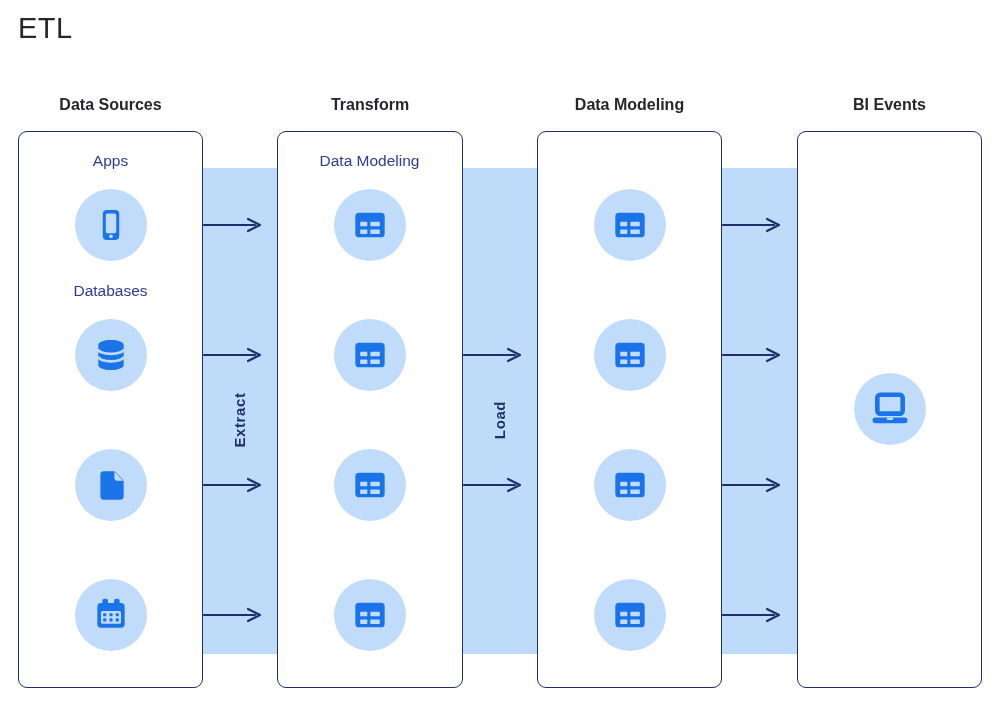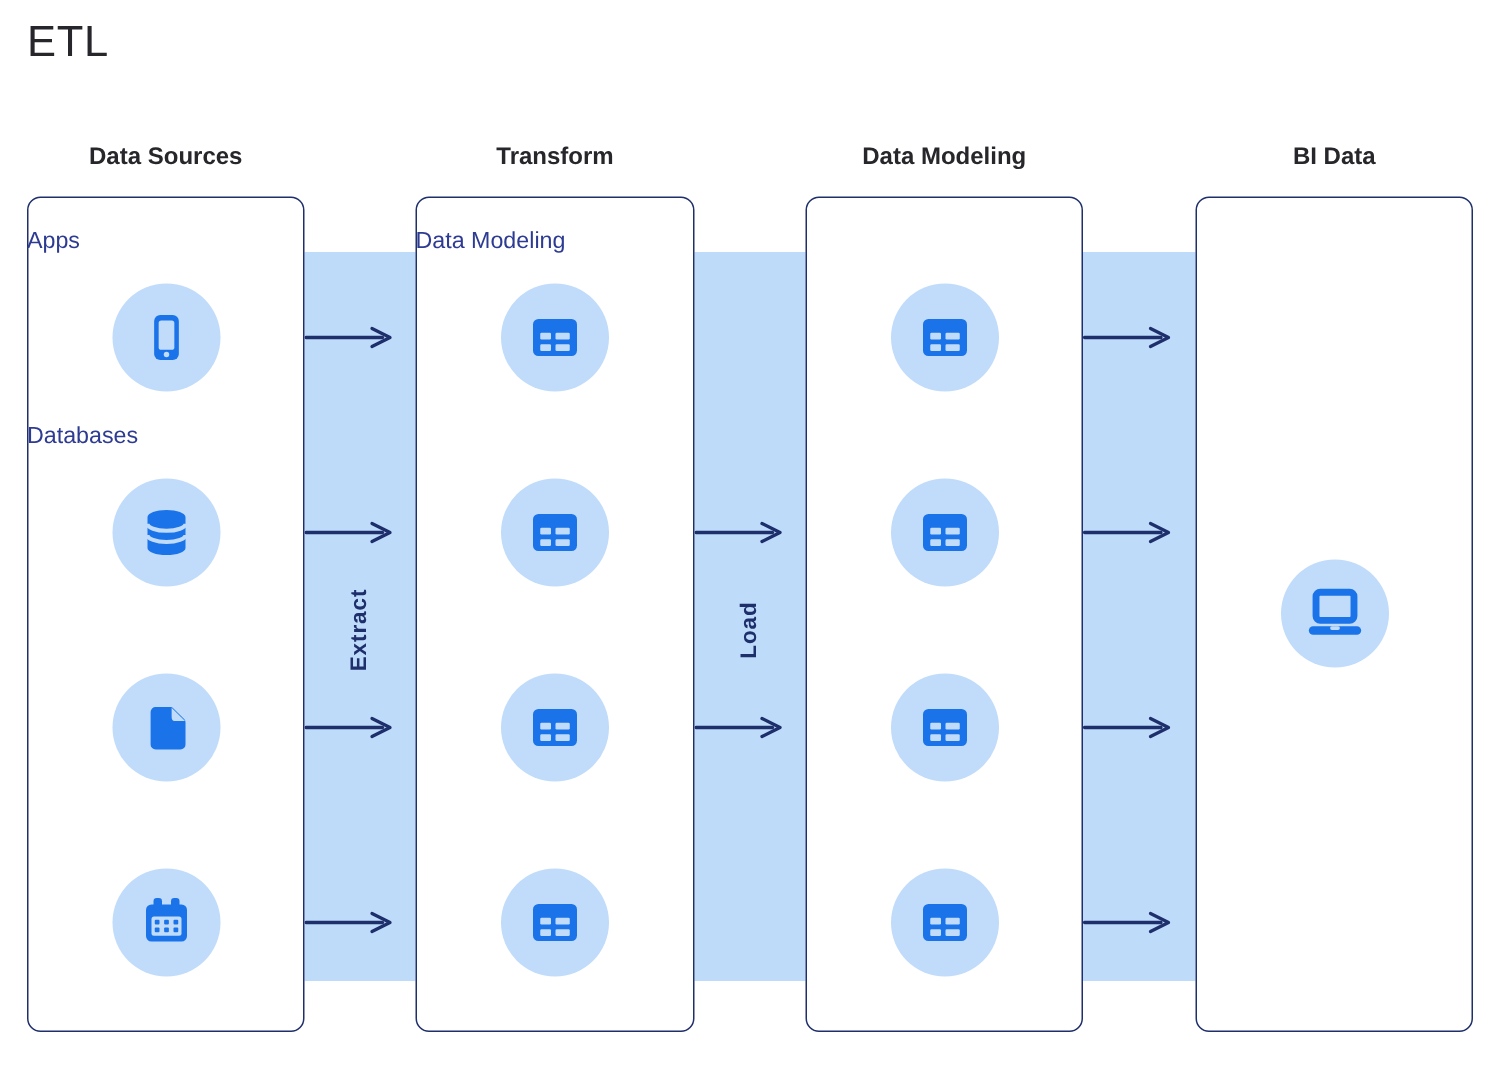--- a/index.html
+++ b/index.html
@@ -9,21 +9,21 @@
   html,body{margin:0;padding:0;background:var(--bg);}
   .stage{position:relative;width:1000px;height:723px;background:var(--bg);
          font-family:"Liberation Sans",sans-serif;overflow:hidden;}
   .title{position:absolute;left:18px;top:12px;font-size:29px;font-weight:500;
          color:var(--ink);letter-spacing:.5px;}
   .col-header{position:absolute;top:96px;font-size:16px;font-weight:600;
          color:var(--ink);text-align:center;}
   .band{position:absolute;top:168px;height:486px;background:var(--band);}
   .box{position:absolute;top:131px;height:557px;background:#fff;
        border:1.6px solid var(--navy);border-radius:9px;box-sizing:border-box;}
-  .inner-label{position:absolute;text-align:left;font-size:15.5px;font-weight:500;
+  .inner-label{position:absolute;text-align:center;font-size:15.5px;font-weight:500;
        color:var(--labelblue);}
   .icon-circle{position:absolute;width:72px;height:72px;border-radius:50%;
        background:var(--circle);display:flex;align-items:center;justify-content:center;}
   .arrow{position:absolute;width:62px;height:18px;}
   .arrow line,.arrow polyline{stroke:var(--navy);stroke-width:2.2;fill:none;
        stroke-linecap:round;stroke-linejoin:round;}
   .flow-label{position:absolute;width:140px;height:20px;line-height:20px;text-align:center;
        font-size:15px;font-weight:600;color:var(--navy);letter-spacing:.6px;
        transform:rotate(-90deg);transform-origin:center;}
   .ic-fill{fill:var(--accent);}
@@ -38,21 +38,21 @@
 
   <div class="title">ETL</div>
 
   <div class="band" style="left:203px;width:74px;"></div>
   <div class="band" style="left:463px;width:74px;"></div>
   <div class="band" style="left:722px;width:75px;"></div>
 
   <div class="col-header" style="left:18px;width:185px;">Data Sources</div>
   <div class="col-header" style="left:277px;width:186px;">Transform</div>
   <div class="col-header" style="left:537px;width:185px;">Data Modeling</div>
-  <div class="col-header" style="left:797px;width:185px;">BI Data</div>
+  <div class="col-header" style="left:797px;width:185px;">BI Events</div>
 
   <div class="box" style="left:18px;width:185px;"></div>
   <div class="box" style="left:277px;width:186px;"></div>
   <div class="box" style="left:537px;width:185px;"></div>
   <div class="box" style="left:797px;width:185px;"></div>
 
   <svg class="arrow" viewBox="0 0 62 18" style="left:203px;top:216px;">
       <line x1="1" y1="9" x2="52" y2="9"></line>
       <polyline points="45,3 57,9 45,15"></polyline>
     </svg>

